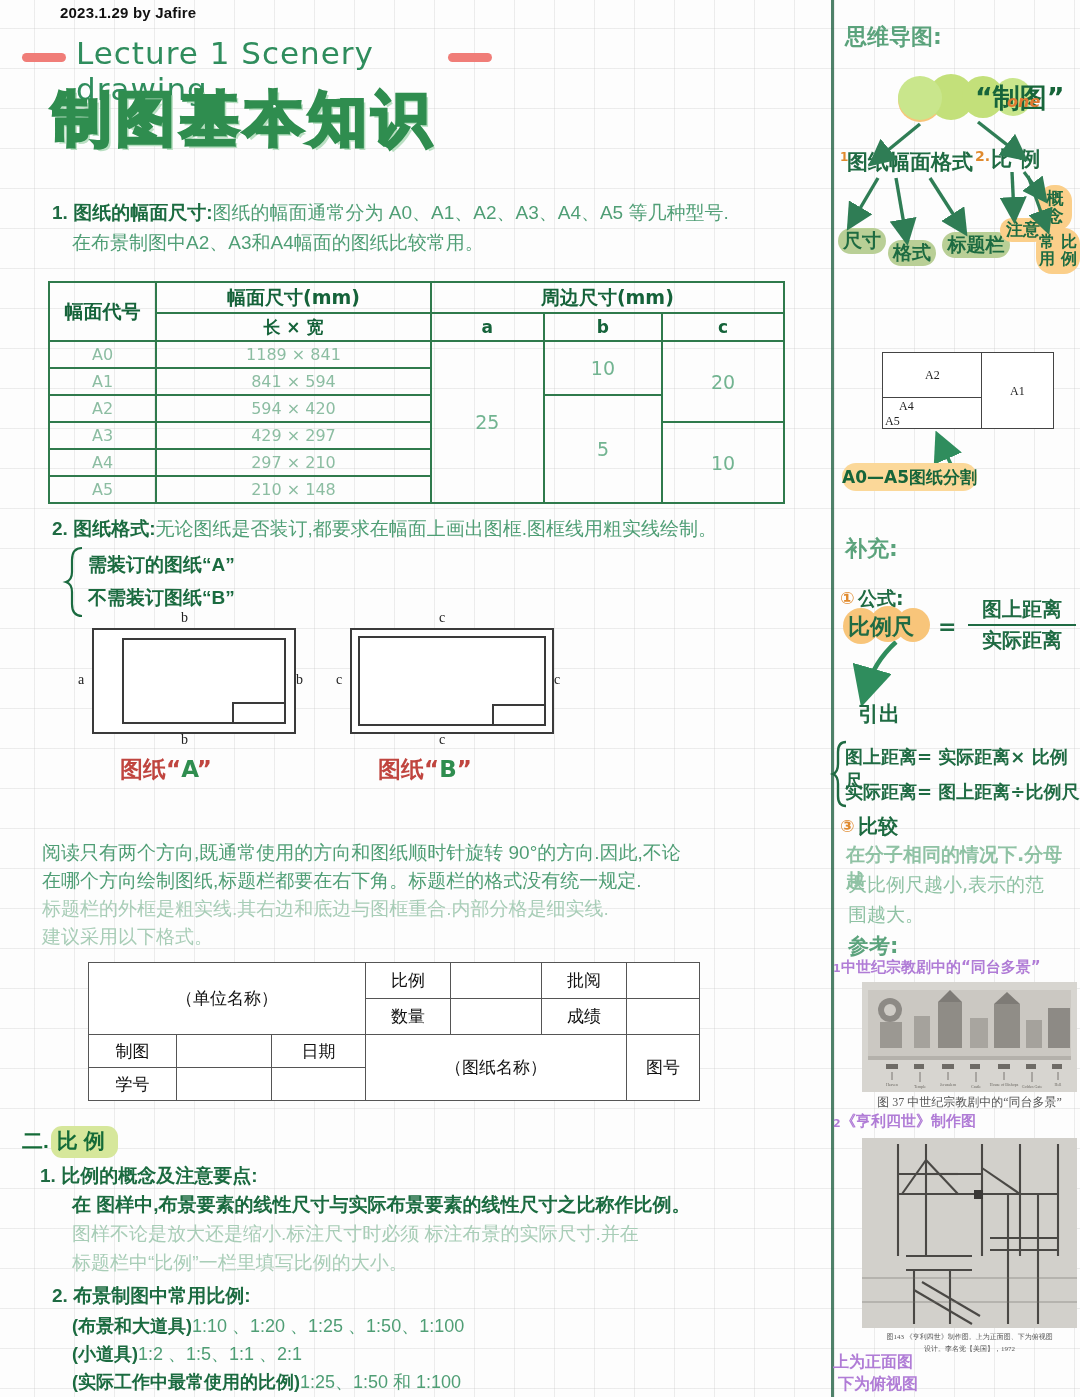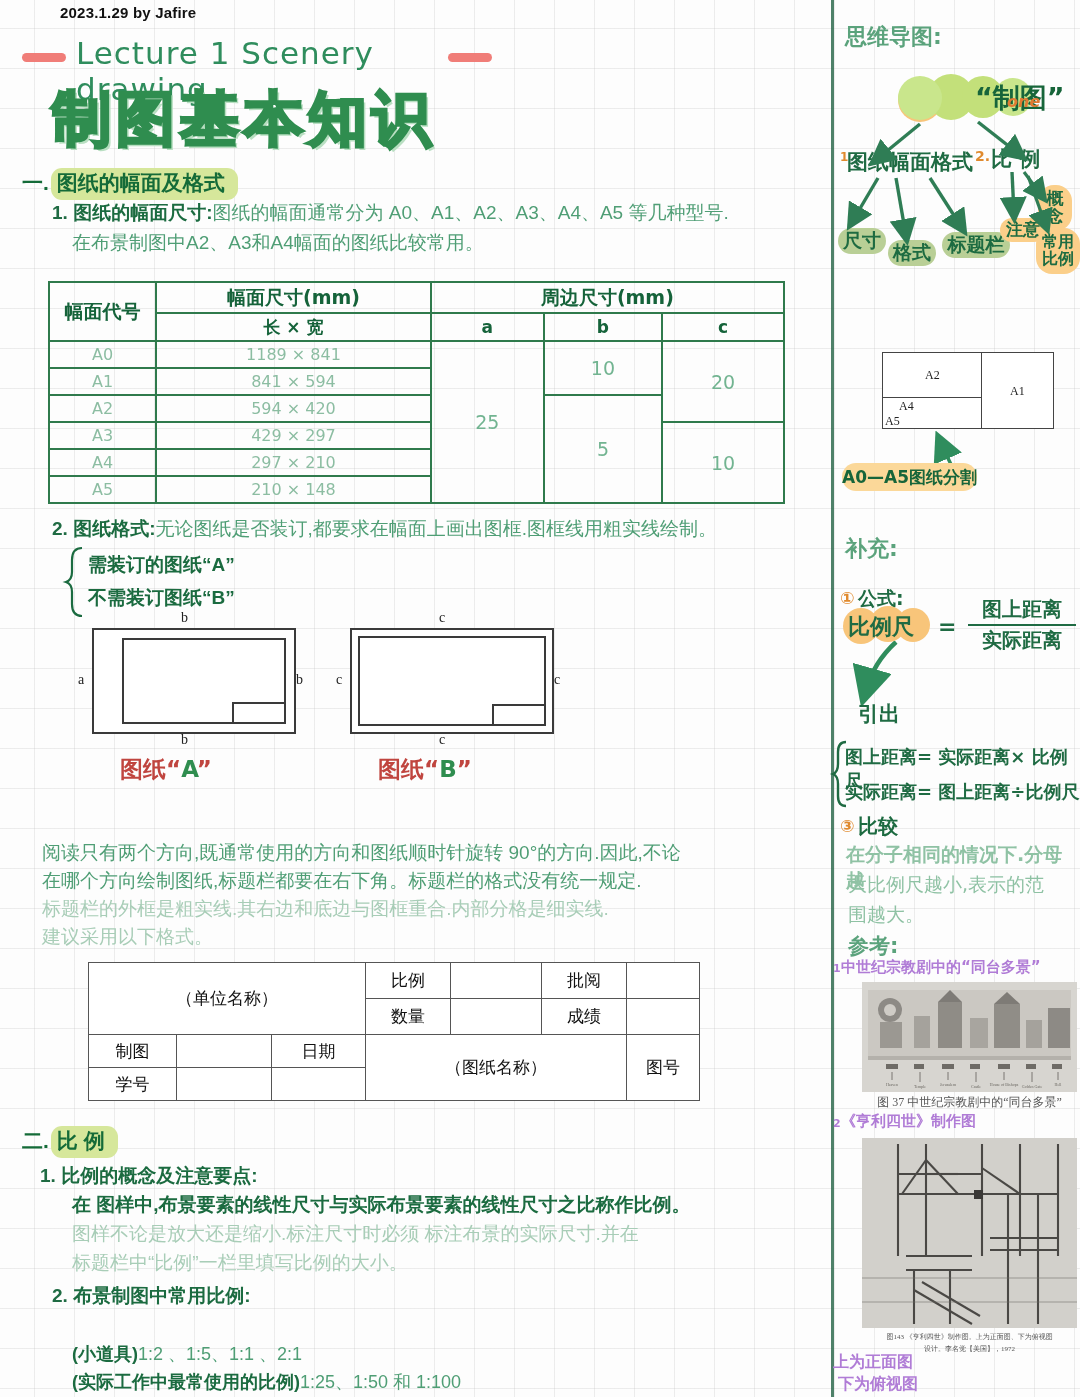--- a/index.html
+++ b/index.html
@@ -127,23 +127,20 @@
   <div class="date">2023.1.29 by Jafire</div>
 
   <div class="lecture-row">
     <div class="dash l"></div>
     <div class="lecture-title">Lecture 1 Scenery drawing</div>
     <div class="dash r"></div>
   </div>
 
   <div class="big-title">制图基本知识</div>
 
-  <div class="sec-h" style="left:22px;top:168px;">
-    <span class="sec-num">一.</span><span class="hl">图纸的幅面及格式</span>
-  </div>
 
   <div class="ln" style="left:52px;top:200px;">
     <span class="item-no">1.</span>
     <span class="lead">图纸的幅面尺寸:</span><span class="body">图纸的幅面通常分为 A0、A1、A2、A3、A4、A5 等几种型号.</span>
   </div>
   <div class="ln" style="left:72px;top:230px;">
     <span class="body">在布景制图中A2、A3和A4幅面的图纸比较常用。</span>
   </div>
 
   <table class="tbl">
@@ -268,20 +265,23 @@
     <span class="lead">比例的概念及注意要点:</span>
   </div>
   <div class="ln" style="left:72px;top:1192px;"><span class="lead">在 图样中,布景要素的线性尺寸与实际布景要素的线性尺寸之比称作比例。</span></div>
   <div class="ln" style="left:72px;top:1250px;"><span class="body-l">标题栏中“比例”一栏里填写比例的大小。</span></div>
   <div class="ln" style="left:72px;top:1221px;"><span class="body-l">图样不论是放大还是缩小.标注尺寸时必须 标注布景的实际尺寸.并在</span></div>
 
   <div class="ln" style="left:52px;top:1283px;">
     <span class="item-no">2.</span>
     <span class="lead">布景制图中常用比例:</span>
   </div>
+  <div class="ln" style="left:72px;top:1313px;font-size:18px;">
+    <span class="lead">(布景和大道具)</span><span class="body">1:10 、1:20 、1:25 、1:50、1:100</span>
+  </div>
   <div class="ln" style="left:72px;top:1341px;font-size:18px;">
     <span class="lead">(小道具)</span><span class="body">1:2 、1:5、1:1 、2:1</span>
   </div>
   <div class="ln" style="left:72px;top:1369px;font-size:18px;">
     <span class="lead">(实际工作中最常使用的比例)</span><span class="body">1:25、1:50 和 1:100</span>
   </div>
 
   <div class="r-h" style="left:845px;top:22px;">思维导图:</div>
 
   <div class="circ" style="left:898px;top:78px;width:44px;height:44px;"></div>
@@ -298,21 +298,21 @@
   <div class="mm-plain" style="left:991px;top:145px;font-size:21px;">比 例</div>
 
   <div class="mm-node mm-green2" style="left:838px;top:228px;width:48px;height:26px;font-size:19px;">尺寸</div>
   <div class="mm-node mm-green2" style="left:888px;top:240px;width:48px;height:26px;font-size:19px;">格式</div>
   <div class="mm-node mm-green2" style="left:942px;top:232px;width:68px;height:26px;font-size:19px;">标题栏</div>
   <div class="mm-node mm-orange" style="left:1000px;top:218px;width:46px;height:24px;font-size:17px;">注意</div>
   <div class="mm-node mm-orange" style="left:1038px;top:185px;width:34px;height:46px;font-size:17px;flex-direction:column;">
     <span>概</span>
     <span>念</span>
   </div>
-  <div class="mm-node mm-orange" style="left:1036px;top:228px;width:44px;height:46px;font-size:16px;flex-direction:column;">
+  <div class="mm-node mm-orange" style="left:1036px;top:228px;width:44px;height:46px;font-size:16px;flex-direction:row;">
     <span>常用</span>
     <span>比例</span>
   </div>
 
   <svg class="ov" viewBox="0 0 1080 1397">
     <defs>
       <marker id="ah" markerWidth="8" markerHeight="8" refX="5" refY="4" orient="auto">
         <path d="M0,0 L8,4 L0,8 z" fill="#2f7d55"></path>
       </marker>
       <marker id="ah2" markerWidth="9" markerHeight="9" refX="5" refY="4.5" orient="auto">

